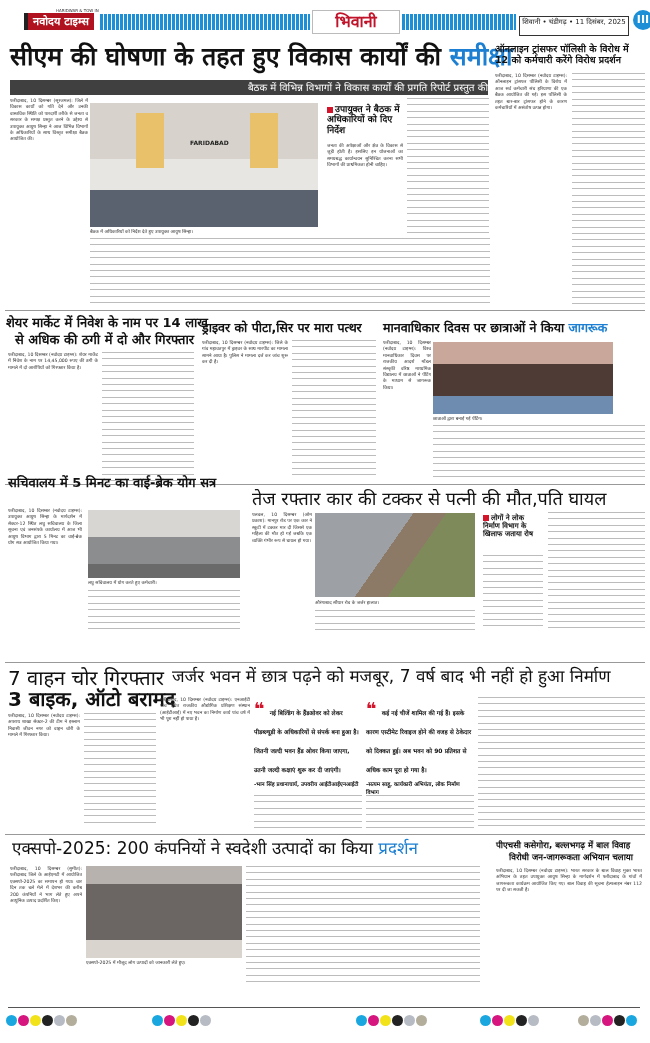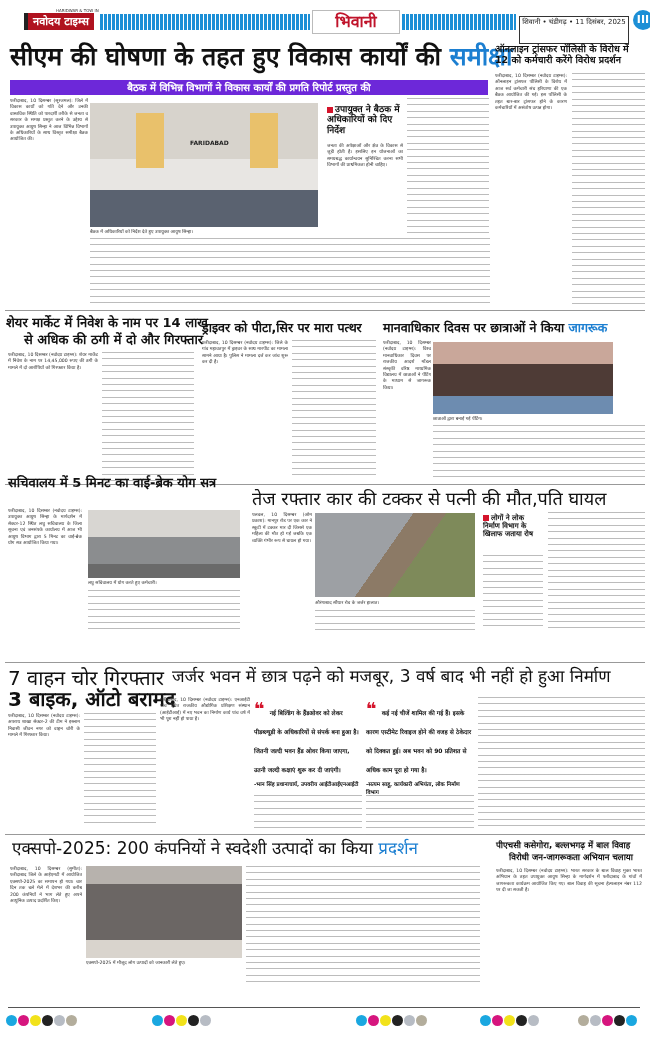--- a/index.html
+++ b/index.html
@@ -3,28 +3,28 @@
 <meta charset="utf-8">
 <style>
 *{box-sizing:border-box;margin:0;padding:0}
 body{width:650px;height:1043px;background:#fff;font-family:"DejaVu Sans",sans-serif;color:#222;overflow:hidden;position:relative}
 .abs{position:absolute}
 .masthead{left:16px;top:0;width:650px;height:40px}
 .brand{left:8px;top:13px;width:70px;height:17px;background:#b0121f;color:#fff;font-weight:bold;font-size:11px;line-height:17px;text-align:center;border-left:4px solid #222}
 .tagline{left:40px;top:8px;font-size:4px;color:#333}
 .stripe{top:14px;height:16px;background:repeating-linear-gradient(90deg,#1c8fd6 0 3px,#fff 3px 4px)}
 .city-box{left:296px;top:10px;width:88px;height:24px;background:#fff;border:1px solid #bbb;color:#c0142b;font-weight:bold;font-size:16px;text-align:center;line-height:22px}
-.date-box{left:503px;top:16px;width:110px;height:28px;border:1px solid #333;font-size:7px;line-height:10px;text-align:center;background:#fff}
+.date-box{left:503px;top:16px;width:110px;height:20px;border:1px solid #333;font-size:7px;line-height:10px;text-align:center;background:#fff}
 .page-num{left:617px;top:10px;width:20px;height:20px;border-radius:50%;background:#1c8fd6;color:#fff;font-size:11px;font-weight:bold;text-align:center;line-height:20px}
 .h1{font-weight:bold;color:#111;white-space:nowrap;line-height:1}
 .blue{color:#1c7fd1}
 .col{font-size:4.6px;line-height:6.4px;color:#333;text-align:justify;overflow:hidden}
 .photo{background:#8a8f96;overflow:hidden}
 .caption{font-size:4.6px;color:#333;line-height:6px}
-.redbar{background:#6d28d9;color:#fff;font-weight:bold;text-align:center}
+.redbar{background:#404040;color:#fff;font-weight:normal;text-align:right}
 .sub{font-weight:bold;color:#111;line-height:1.15}
 .sq{display:inline-block;width:6px;height:6px;background:#d4142b;margin-right:2px;vertical-align:middle}
 .rule{background:#999;height:1px}
 .quote{font-size:6px;font-weight:bold;line-height:8px;color:#111}
 .qmark{color:#d4142b;font-size:18px;font-weight:bold;line-height:12px}
 .reg{display:inline-block;width:11px;height:11px;border-radius:50%;margin-right:1px}
 .texture{background:repeating-linear-gradient(180deg,#6a6a6a 0 1px,#fff 1px 6.4px);opacity:.45}
 </style>
 </head>
 <body>
@@ -60,21 +60,21 @@
 <div class="abs col" style="left:327px;top:143px;width:76px;height:95px">जनता की अपेक्षाओं और क्षेत्र के विकास से जुड़ी होती है। इसलिए इन योजनाओं का समयबद्ध कार्यान्वयन सुनिश्चित करना सभी विभागों की प्राथमिकता होनी चाहिए।</div>
 <div class="abs texture" style="left:407px;top:98px;width:82px;height:140px"></div>
 
 <div class="abs sub" style="left:495px;top:44px;width:150px;font-size:9.5px">ऑनलाइन ट्रांसफर पॉलिसी के विरोध में 12 को कर्मचारी करेंगे विरोध प्रदर्शन</div>
 <div class="abs col" style="left:495px;top:73px;width:72px;height:232px">फरीदाबाद, 10 दिसम्बर (नवोदय टाइम्स): ऑनलाइन ट्रांसफर पॉलिसी के विरोध में आज सर्व कर्मचारी संघ हरियाणा की एक बैठक आयोजित की गई। इस पॉलिसी के तहत बार-बार ट्रांसफर होने के कारण कर्मचारियों में असंतोष उत्पन्न होगा।</div>
 <div class="abs texture" style="left:572px;top:73px;width:73px;height:232px"></div>
 
 <div class="abs rule" style="left:5px;top:310px;width:640px"></div>
 
 <div class="abs h1" style="left:6px;top:316px;font-size:13px">शेयर मार्केट में निवेश के नाम पर 14 लाख</div>
-<div class="abs h1" style="left:24px;top:333px;font-size:13px">से अधिक की ठगी में दो और गिरफ्तार</div>
+<div class="abs h1" style="left:15px;top:333px;font-size:13px">से अधिक की ठगी में दो और गिरफ्तार</div>
 <div class="abs col" style="left:8px;top:352px;width:90px;height:130px">फरीदाबाद, 10 दिसम्बर (नवोदय टाइम्स): शेयर मार्केट में निवेश के नाम पर 14,45,000 रुपए की ठगी के मामले में दो आरोपियों को गिरफ्तार किया है।</div>
 <div class="abs texture" style="left:102px;top:352px;width:92px;height:130px"></div>
 
 <div class="abs h1" style="left:202px;top:322px;font-size:12.5px">ड्राइवर को पीटा,सिर पर मारा पत्थर</div>
 <div class="abs col" style="left:202px;top:340px;width:86px;height:140px">फरीदाबाद, 10 दिसम्बर (नवोदय टाइम्स): जिले के गांव महावतपुर में ड्राइवर के साथ मारपीट का मामला सामने आया है। पुलिस ने मामला दर्ज कर जांच शुरू कर दी है।</div>
 <div class="abs texture" style="left:292px;top:340px;width:84px;height:140px"></div>
 
 <div class="abs h1" style="left:383px;top:322px;font-size:12.5px">
   <span>मानवाधिकार दिवस पर छात्राओं ने किया</span>
   <span class="blue">जागरूक</span>
@@ -103,21 +103,21 @@
 <div class="abs texture" style="left:483px;top:555px;width:60px;height:75px"></div>
 <div class="abs texture" style="left:548px;top:512px;width:97px;height:118px"></div>
 
 <div class="abs rule" style="left:5px;top:662px;width:640px"></div>
 
 <div class="abs h1" style="left:8px;top:668px;font-size:20px;font-weight:normal">7 वाहन चोर गिरफ्तार</div>
 <div class="abs h1" style="left:8px;top:689px;font-size:20px;font-weight:bold">3 बाइक, ऑटो बरामद</div>
 <div class="abs col" style="left:8px;top:713px;width:72px;height:115px">फरीदाबाद, 10 दिसम्बर (नवोदय टाइम्स): अपराध शाखा सेक्टर-2 की टीम ने इस्लाम निवासी जीवन नगर को वाहन चोरी के मामले में गिरफ्तार किया।</div>
 <div class="abs texture" style="left:84px;top:713px;width:72px;height:115px"></div>
 
-<div class="abs h1" style="left:172px;top:668px;font-size:17px;font-weight:normal">जर्जर भवन में छात्र पढ़ने को मजबूर, 3 वर्ष बाद भी नहीं हो हुआ निर्माण</div>
+<div class="abs h1" style="left:172px;top:668px;font-size:17px;font-weight:normal">जर्जर भवन में छात्र पढ़ने को मजबूर, 7 वर्ष बाद भी नहीं हो हुआ निर्माण</div>
 <div class="abs col" style="left:160px;top:697px;width:90px;height:133px">फरीदाबाद, 10 दिसम्बर (नवोदय टाइम्स): एनआईटी पांच स्थित राजकीय औद्योगिक प्रशिक्षण संस्थान (आईटीआई) में नए भवन का निर्माण कार्य पांच वर्ष में भी पूरा नहीं हो पाया है।</div>
 <div class="abs" style="left:254px;top:700px;width:108px;height:78px">
   <span class="qmark">❝</span>
   <span class="quote">नई बिल्डिंग के हैंडओवर को लेकर पीडब्ल्यूडी के अधिकारियों से संपर्क बना हुआ है। जितनी जल्दी भवन हैंड ओवर किया जाएगा, उतनी जल्दी कक्षाएं शुरू कर दी जाएंगी।</span>
 </div>
 <div class="abs quote" style="left:254px;top:780px;width:108px;font-size:5.5px">-भान सिंह प्रधानाचार्य, उपवरीय आईटीआईएनआईटी</div>
 <div class="abs texture" style="left:254px;top:795px;width:108px;height:35px"></div>
 <div class="abs" style="left:366px;top:700px;width:108px;height:78px">
   <span class="qmark">❝</span>
   <span class="quote">कई नई चीजें शामिल की गई हैं। इसके कारण एस्टीमेट रिवाइज होने की वजह से ठेकेदार को दिक्कत हुई। अब भवन को 90 प्रतिशत से अधिक काम पूरा हो गया है।</span>

